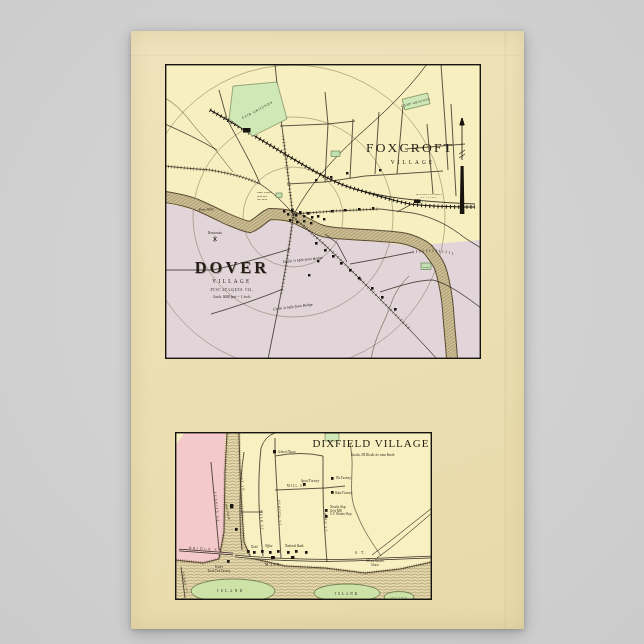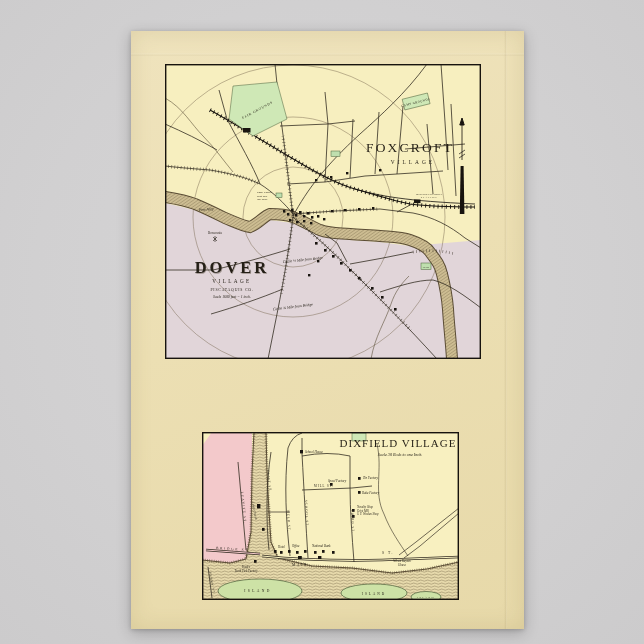--- a/index.html
+++ b/index.html
@@ -198,21 +198,21 @@
         <text class="t it" x="92" y="129" font-size="2.6">Cong. Church</text>
         <text class="t it" x="92" y="132.6" font-size="2.6">Grist Mill</text>
         <text class="t it" x="92" y="136.2" font-size="2.6">Saw Mills</text>
         <text class="t anchor-mid" x="261" y="204" font-size="2.6">CEM.</text>
       </g>
 
       <rect x="0.7" y="0.7" width="314.6" height="293.6" fill="none" stroke="#17130e" stroke-width="1.4"></rect>
     </svg>
   </div>
 
-  <div class="mappanel" style="left:71px;top:401px;">
+  <div class="mappanel" style="left:44px;top:401px;">
     <svg width="257" height="168" viewBox="0 0 257 168">
       <defs>
         <pattern id="water" width="7" height="3" patternUnits="userSpaceOnUse">
           <rect width="7" height="3" fill="#e6d9ab"></rect>
           <path d="M0,1.6 Q1.75,0.4 3.5,1.6 T7,1.6" fill="none" stroke="#7c6c4c" stroke-width="0.45"></path>
         </pattern>
         <clipPath id="clipBot">
             <rect x="0" y="0" width="257" height="168"></rect>
           </clipPath>
       </defs>

